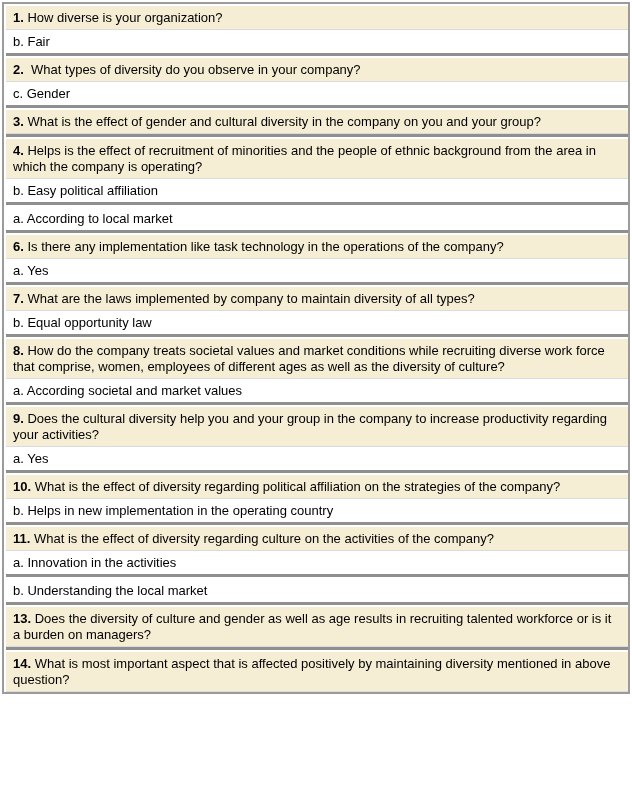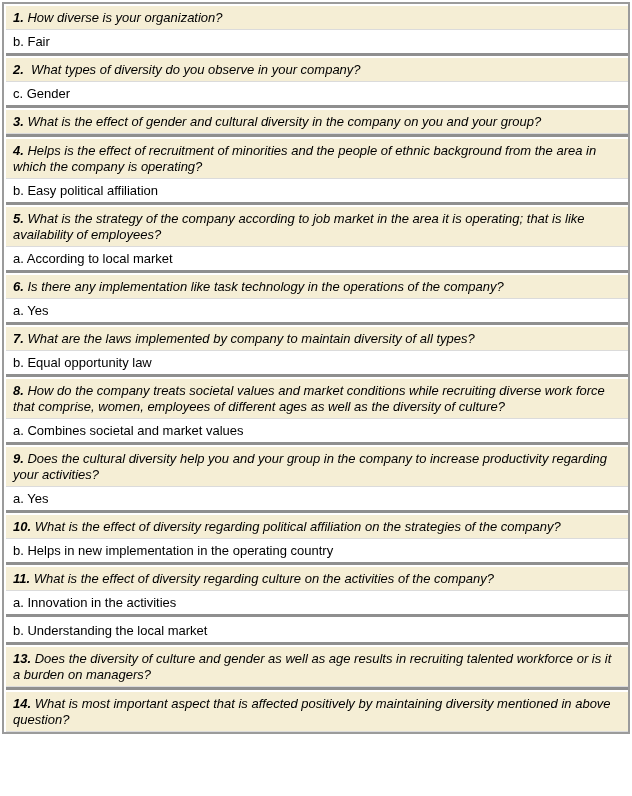--- a/index.html
+++ b/index.html
@@ -17,21 +17,20 @@
     border: 2px solid var(--outer-border, #9B9B9B);
     padding: 2px 0 0 2px;
     background: #ffffff;
   }
   .qa-block { width: 100%; }
   .q-row {
     background: var(--question-row-bg, #F5EED5);
     padding: 4px 8px 3px 7px;
     line-height: 16px;
     border-bottom: 1px solid var(--question-answer-divider, #DBDBDB);
-    font-style: italic;
   }
   .a-row {
     background: var(--answer-row-bg, #FFFFFF);
     padding: 4px 16px 3px 7px;
     line-height: 16px;
   }
   .block-separator {
     height: 3px;
     background: var(--block-separator, #8F8F8F);
     margin: 0 0 2px 0;
@@ -59,40 +58,39 @@
     <div class="block-separator"></div>
   </section>
 
   <section class="qa-block">
     <div class="q-row"><span class="q-num">4.</span> <span class="q-text">Helps is the effect of recruitment of minorities and the people of ethnic background from the area in which the company is operating?</span></div>
     <div class="a-row"><span class="a-text">b. Easy political affiliation</span></div>
     <div class="block-separator"></div>
   </section>
 
   <section class="qa-block">
-    <div class="q-row"><span class="q-num">5.</span> <span class="q-text">What is the strategy of the company according to job market in the area it is operating; that is like availability of employees?</span></div>
     <div class="a-row"><span class="a-text">a. According to local market</span></div>
     <div class="block-separator"></div>
   </section>
 
   <section class="qa-block">
     <div class="q-row"><span class="q-num">6.</span> <span class="q-text">Is there any implementation like task technology in the operations of the company?</span></div>
     <div class="a-row"><span class="a-text">a. Yes</span></div>
     <div class="block-separator"></div>
   </section>
 
   <section class="qa-block">
     <div class="q-row"><span class="q-num">7.</span> <span class="q-text">What are the laws implemented by company to maintain diversity of all types?</span></div>
     <div class="a-row"><span class="a-text">b. Equal opportunity law</span></div>
     <div class="block-separator"></div>
   </section>
 
   <section class="qa-block">
     <div class="q-row"><span class="q-num">8.</span> <span class="q-text">How do the company treats societal values and market conditions while recruiting diverse work force that comprise, women, employees of different ages as well as the diversity of culture?</span></div>
-    <div class="a-row"><span class="a-text">a. Combines societal and market values</span></div>
+    <div class="a-row"><span class="a-text">a. According societal and market values</span></div>
     <div class="block-separator"></div>
   </section>
 
   <section class="qa-block">
     <div class="q-row"><span class="q-num">9.</span> <span class="q-text">Does the cultural diversity help you and your group in the company to increase productivity regarding your activities?</span></div>
     <div class="a-row"><span class="a-text">a. Yes</span></div>
     <div class="block-separator"></div>
   </section>
 
   <section class="qa-block">

